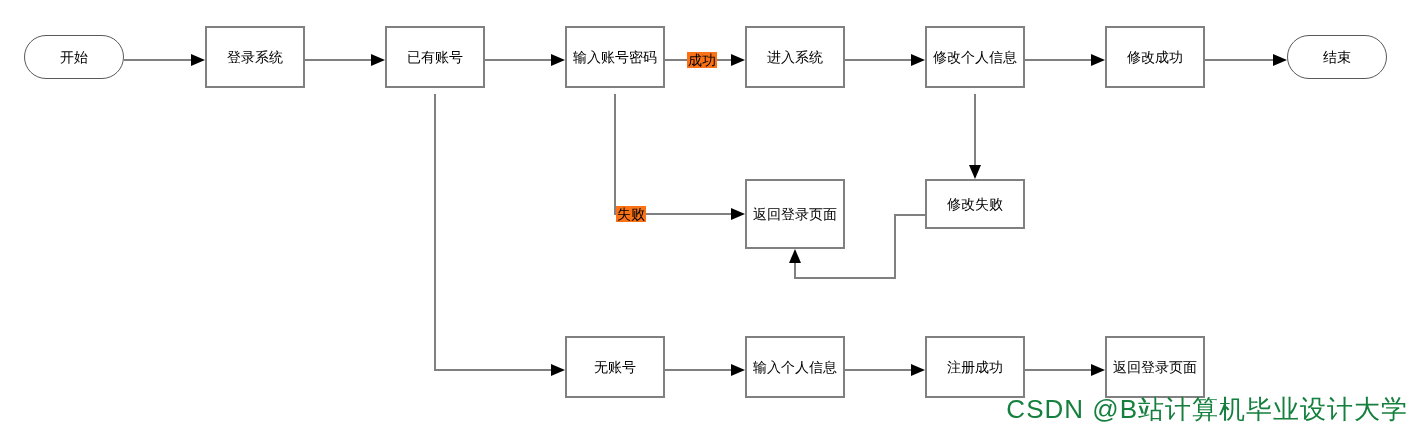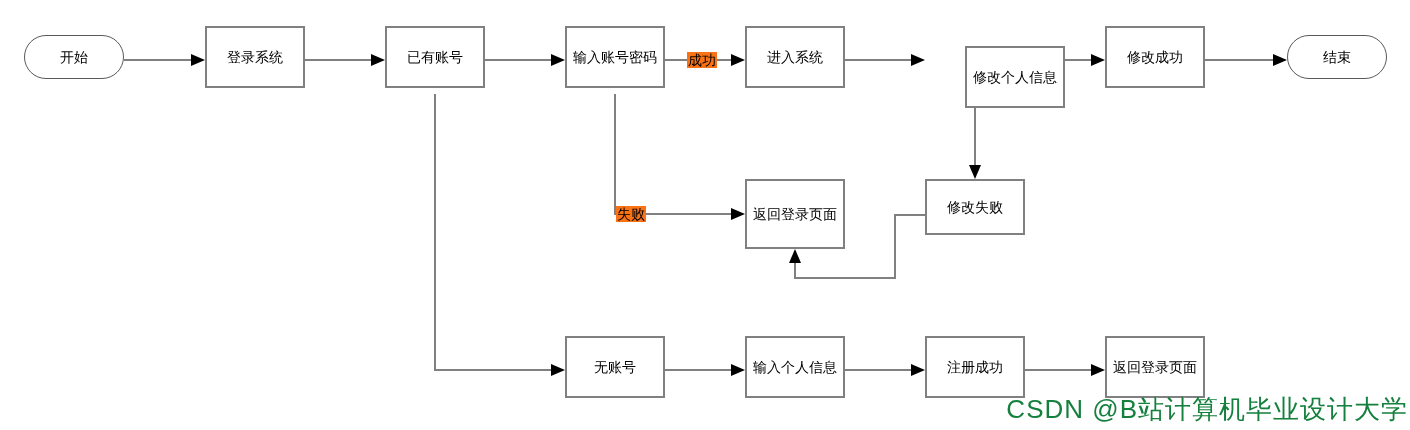--- a/index.html
+++ b/index.html
@@ -67,25 +67,25 @@
     white-space: nowrap;
     text-shadow: 1px 1px 0 #ffffff;
   }
 
   
   #n-start              { left: 24px;   top: 35px; }
   #n-login-system       { left: 205px;  top: 26px; }
   #n-has-account        { left: 385px;  top: 26px; }
   #n-enter-credentials  { left: 565px;  top: 26px; }
   #n-enter-system       { left: 745px;  top: 26px; }
-  #n-modify-info        { left: 965px;  top: 26px; margin-top: 20px; }
+  #n-modify-info        { left: 925px;  top: 26px; }
   #n-modify-success     { left: 1105px; top: 26px; }
   #n-end                { left: 1287px; top: 35px; }
   #n-return-login-mid   { left: 745px;  top: 179px; height: 70px; }
-  #n-modify-fail        { left: 925px;  top: 179px; height: 56px; }
+  #n-modify-fail        { left: 925px;  top: 179px; height: 50px; }
   #n-no-account         { left: 565px;  top: 336px; }
   #n-enter-personal     { left: 745px;  top: 336px; }
   #n-register-success   { left: 925px;  top: 336px; }
   #n-return-login-bot   { left: 1105px; top: 336px; }
 
   #lbl-success { left: 687px; top: 52px; }
   #lbl-fail    { left: 616px; top: 206px; }
 </style>
 </head>
 <body>

